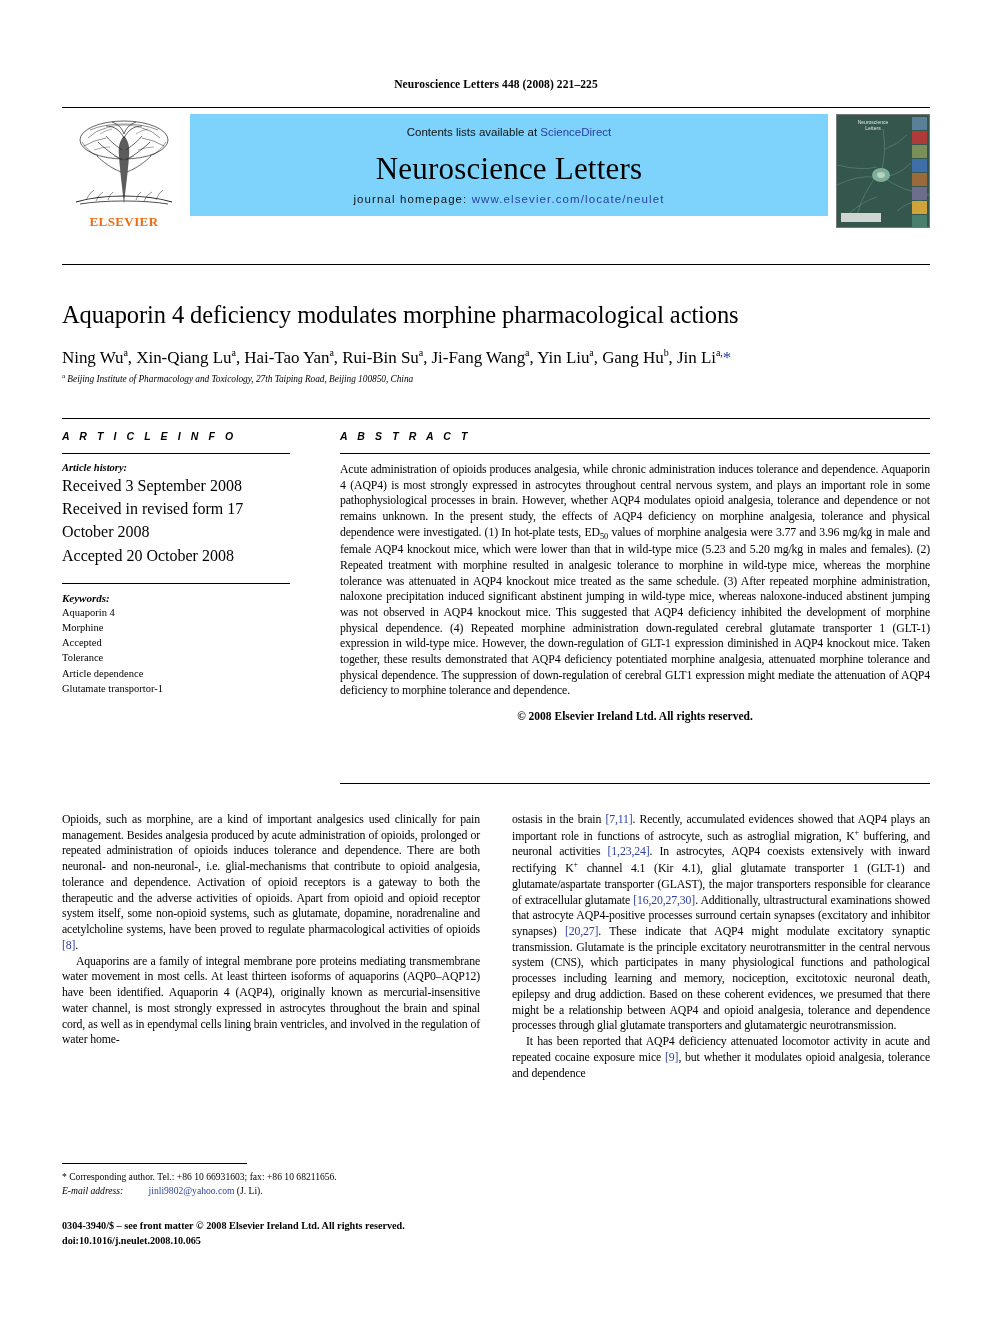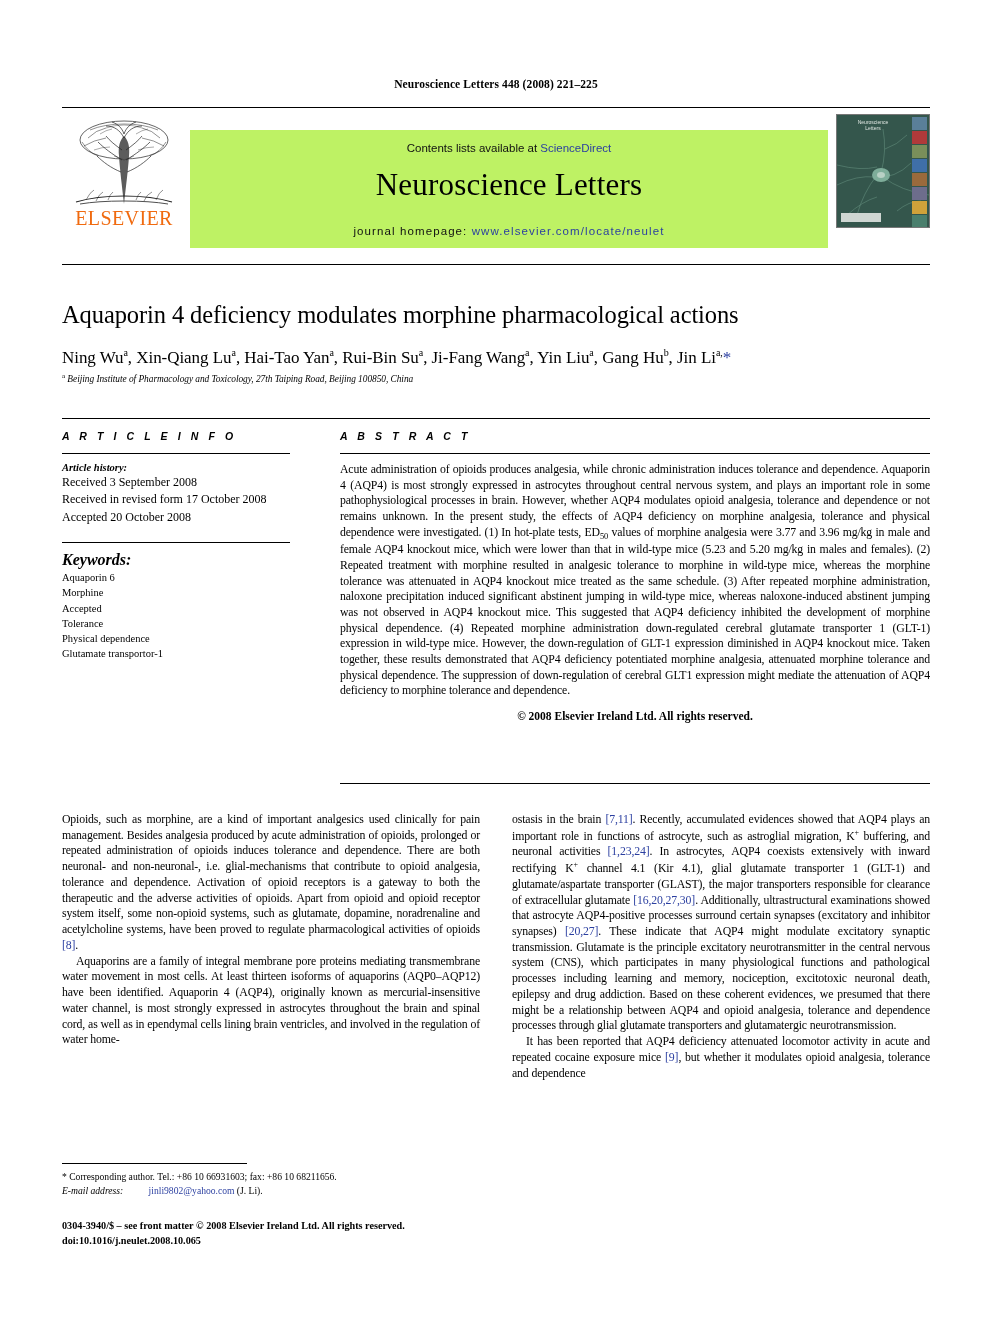--- a/index.html
+++ b/index.html
@@ -57,30 +57,29 @@
     width: 108px; height: 92px;
   }
   .logo-word {
     position: absolute;
     left: 6px;
     bottom: 2px;
     width: 112px;
     text-align: center;
     color: #F06A0F;
     font-family: "Liberation Serif", serif;
-    font-size: 20px;
+    font-size: 13px;
     letter-spacing: 0.4px;
-    font-weight: 400;
+    font-weight: 700;
   }
   .journal-band {
     flex: 1;
-    background: #bef264;
-    height: 118px;
+    background: #7dd3fc;
+    height: 102px;
     position: relative;
-    margin-top: 16px;
   }
   .contents-line {
     position: absolute;
     top: 12px; left: 0; right: 0;
     text-align: center;
     font-family: "Liberation Sans", sans-serif;
     font-size: 11.5px;
     color: #111;
   }
   .contents-line .sd {
@@ -230,27 +229,27 @@
     margin-top: 11px;
     margin-bottom: 8px;
   }
   .hist-label {
     font-style: italic;
     font-weight: bold;
     font-size: 10.5px;
     margin-bottom: 1px;
   }
   .hist-line {
-    font-size: 12px;
+    font-size: 16px;
     line-height: 1.45;
   }
   .kw-label {
     font-style: italic;
     font-weight: bold;
-    font-size: 16px;
+    font-size: 11px;
     margin-bottom: 1px;
     font-family: Liberation Serif, serif;
   }
   .kw-line {
     font-size: 10.5px;
     line-height: 1.45;
   }
   .abstract-body {
     font-size: 11.8px;
     line-height: 1.33;
@@ -402,25 +401,25 @@
 
   <div class="info-col">
     <div class="sec-head">A R T I C L E   I N F O</div>
     <div class="thin-rule"></div>
     <div class="hist-label">Article history:</div>
     <div class="hist-line">Received 3 September 2008</div>
     <div class="hist-line">Received in revised form 17 October 2008</div>
     <div class="hist-line">Accepted 20 October 2008</div>
     <div class="thin-rule" style="margin-top:16px;"></div>
     <div class="kw-label">Keywords:</div>
-    <div class="kw-line">Aquaporin 6</div>
+    <div class="kw-line">Aquaporin 4</div>
     <div class="kw-line">Morphine</div>
     <div class="kw-line">Accepted</div>
     <div class="kw-line">Tolerance</div>
-    <div class="kw-line">Physical dependence</div>
+    <div class="kw-line">Article dependence</div>
     <div class="kw-line">Glutamate transportor-1</div>
   </div>
 
   <div class="abs-col">
     <div class="sec-head">A B S T R A C T</div>
     <div class="thin-rule"></div>
     <div class="abstract-body">Acute administration of opioids produces analgesia, while chronic administration induces tolerance and dependence. Aquaporin 4 (AQP4) is most strongly expressed in astrocytes throughout central nervous system, and plays an important role in some pathophysiological processes in brain. However, whether AQP4 modulates opioid analgesia, tolerance and dependence or not remains unknown. In the present study, the effects of AQP4 deficiency on morphine analgesia, tolerance and physical dependence were investigated. (1) In hot-plate tests, ED<sub>50</sub> values of morphine analgesia were 3.77 and 3.96 mg/kg in male and female AQP4 knockout mice, which were lower than that in wild-type mice (5.23 and 5.20 mg/kg in males and females). (2) Repeated treatment with morphine resulted in analgesic tolerance to morphine in wild-type mice, whereas the morphine tolerance was attenuated in AQP4 knockout mice treated as the same schedule. (3) After repeated morphine administration, naloxone precipitation induced significant abstinent jumping in wild-type mice, whereas naloxone-induced abstinent jumping was not observed in AQP4 knockout mice. This suggested that AQP4 deficiency inhibited the development of morphine physical dependence. (4) Repeated morphine administration down-regulated cerebral glutamate transporter 1 (GLT-1) expression in wild-type mice. However, the down-regulation of GLT-1 expression diminished in AQP4 knockout mice. Taken together, these results demonstrated that AQP4 deficiency potentiated morphine analgesia, attenuated morphine tolerance and physical dependence. The suppression of down-regulation of cerebral GLT1 expression might mediate the attenuation of AQP4 deficiency to morphine tolerance and dependence.</div>
     <div class="copyright">© 2008 Elsevier Ireland Ltd. All rights reserved.</div>
   </div>
   <div class="abs-bottom-rule"></div>

